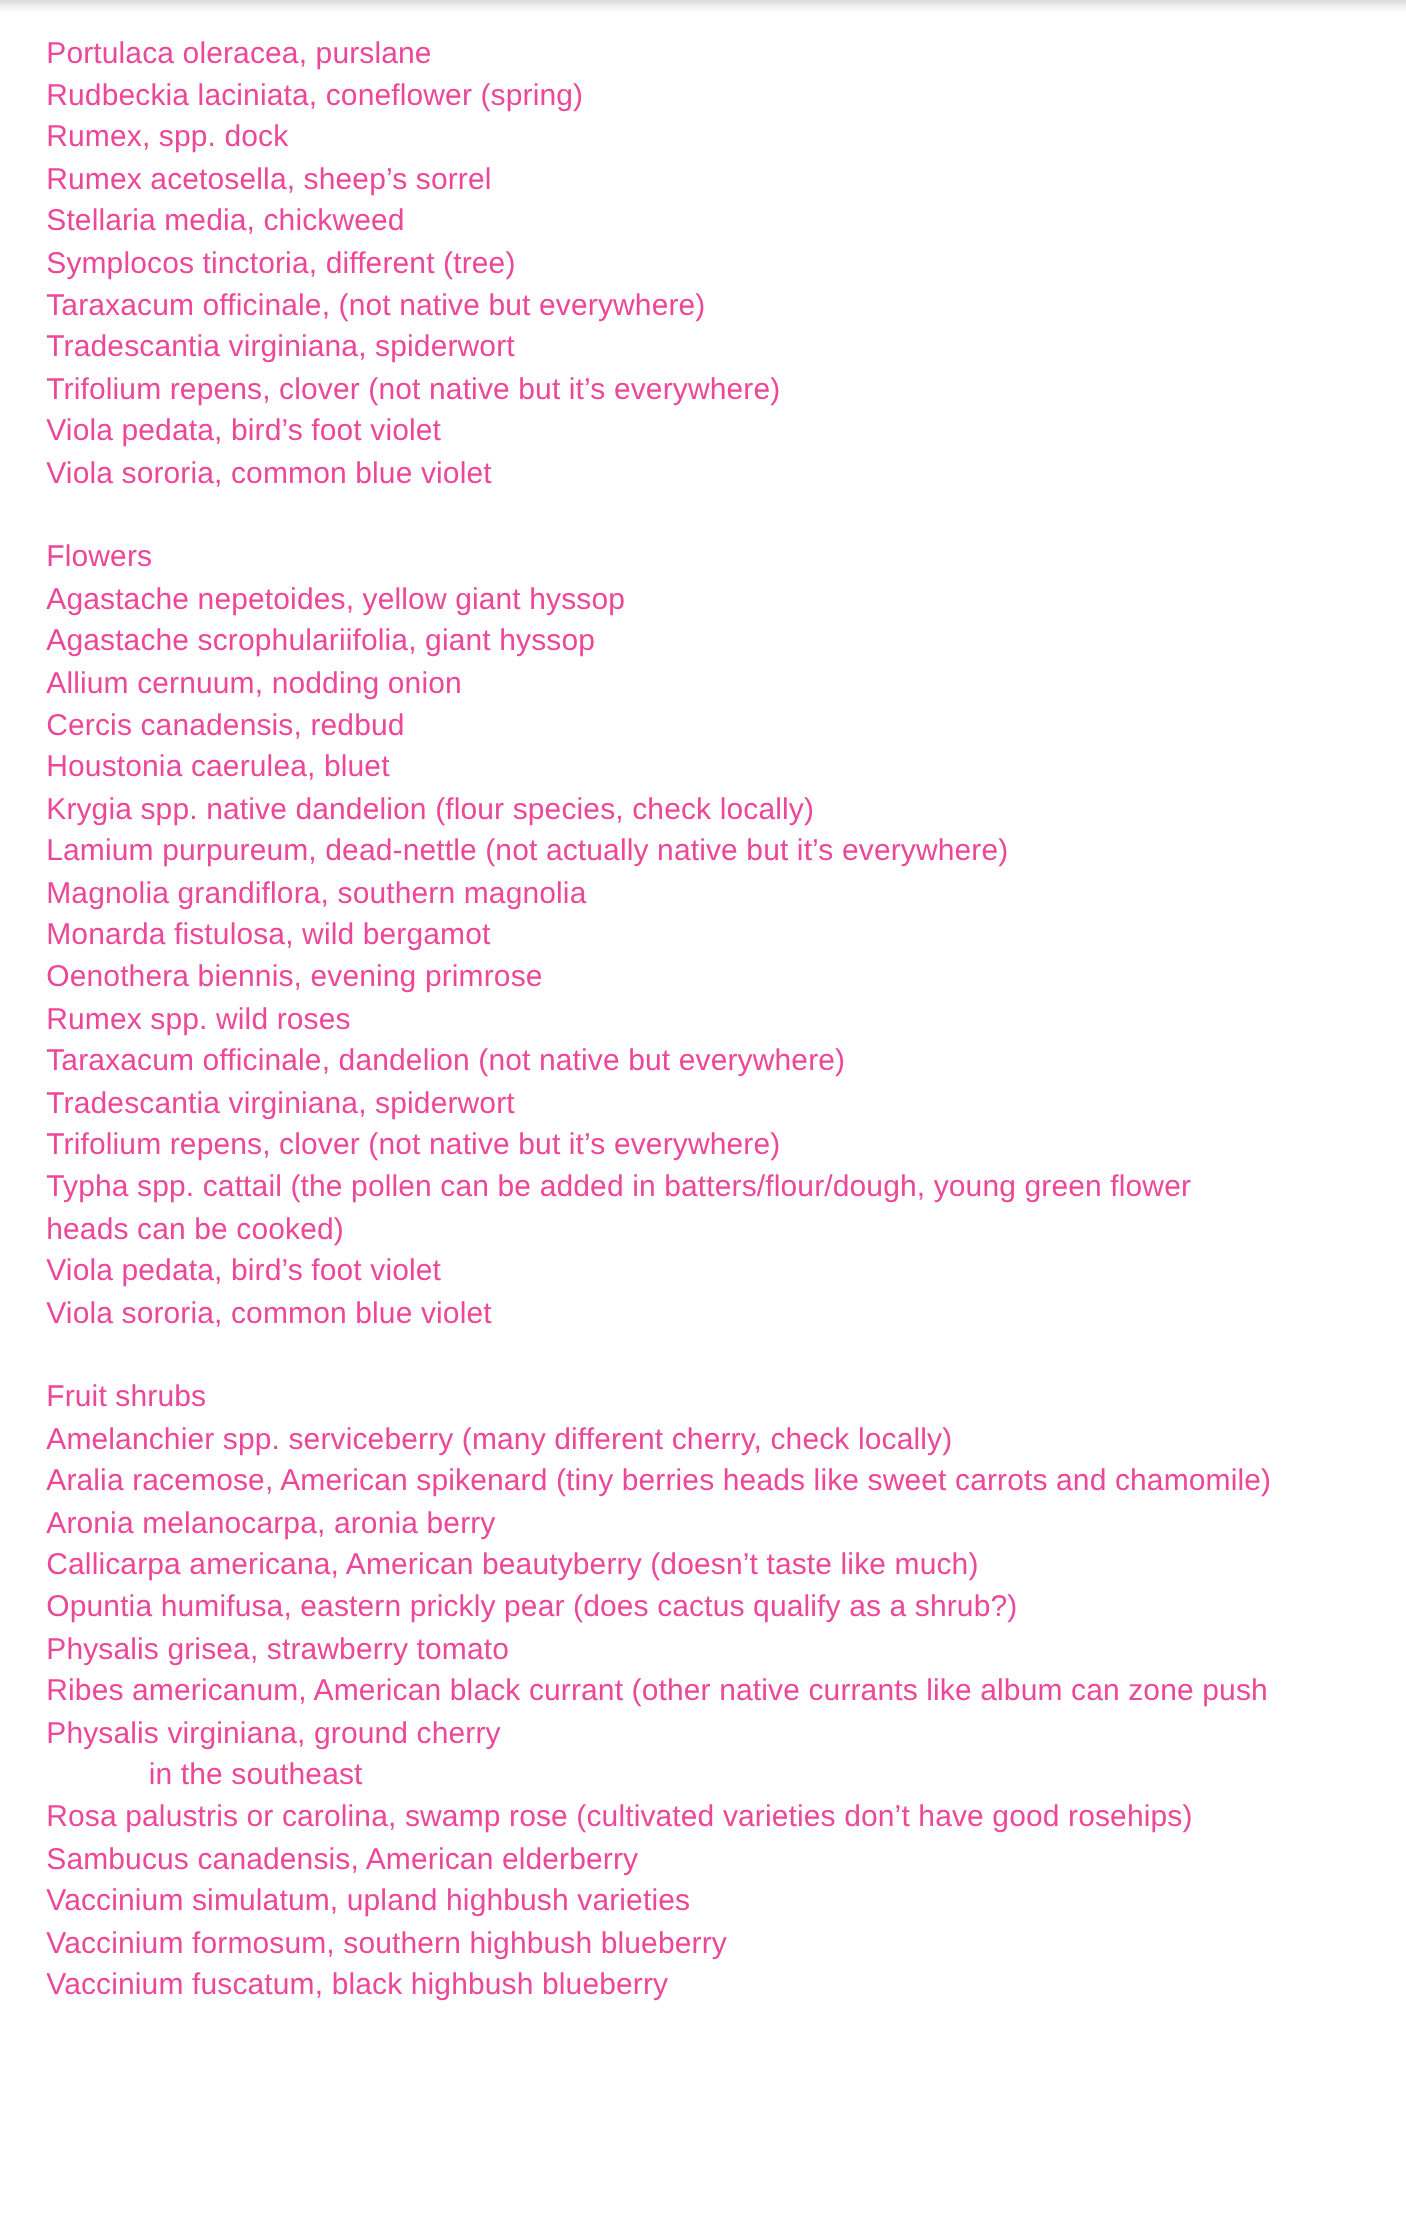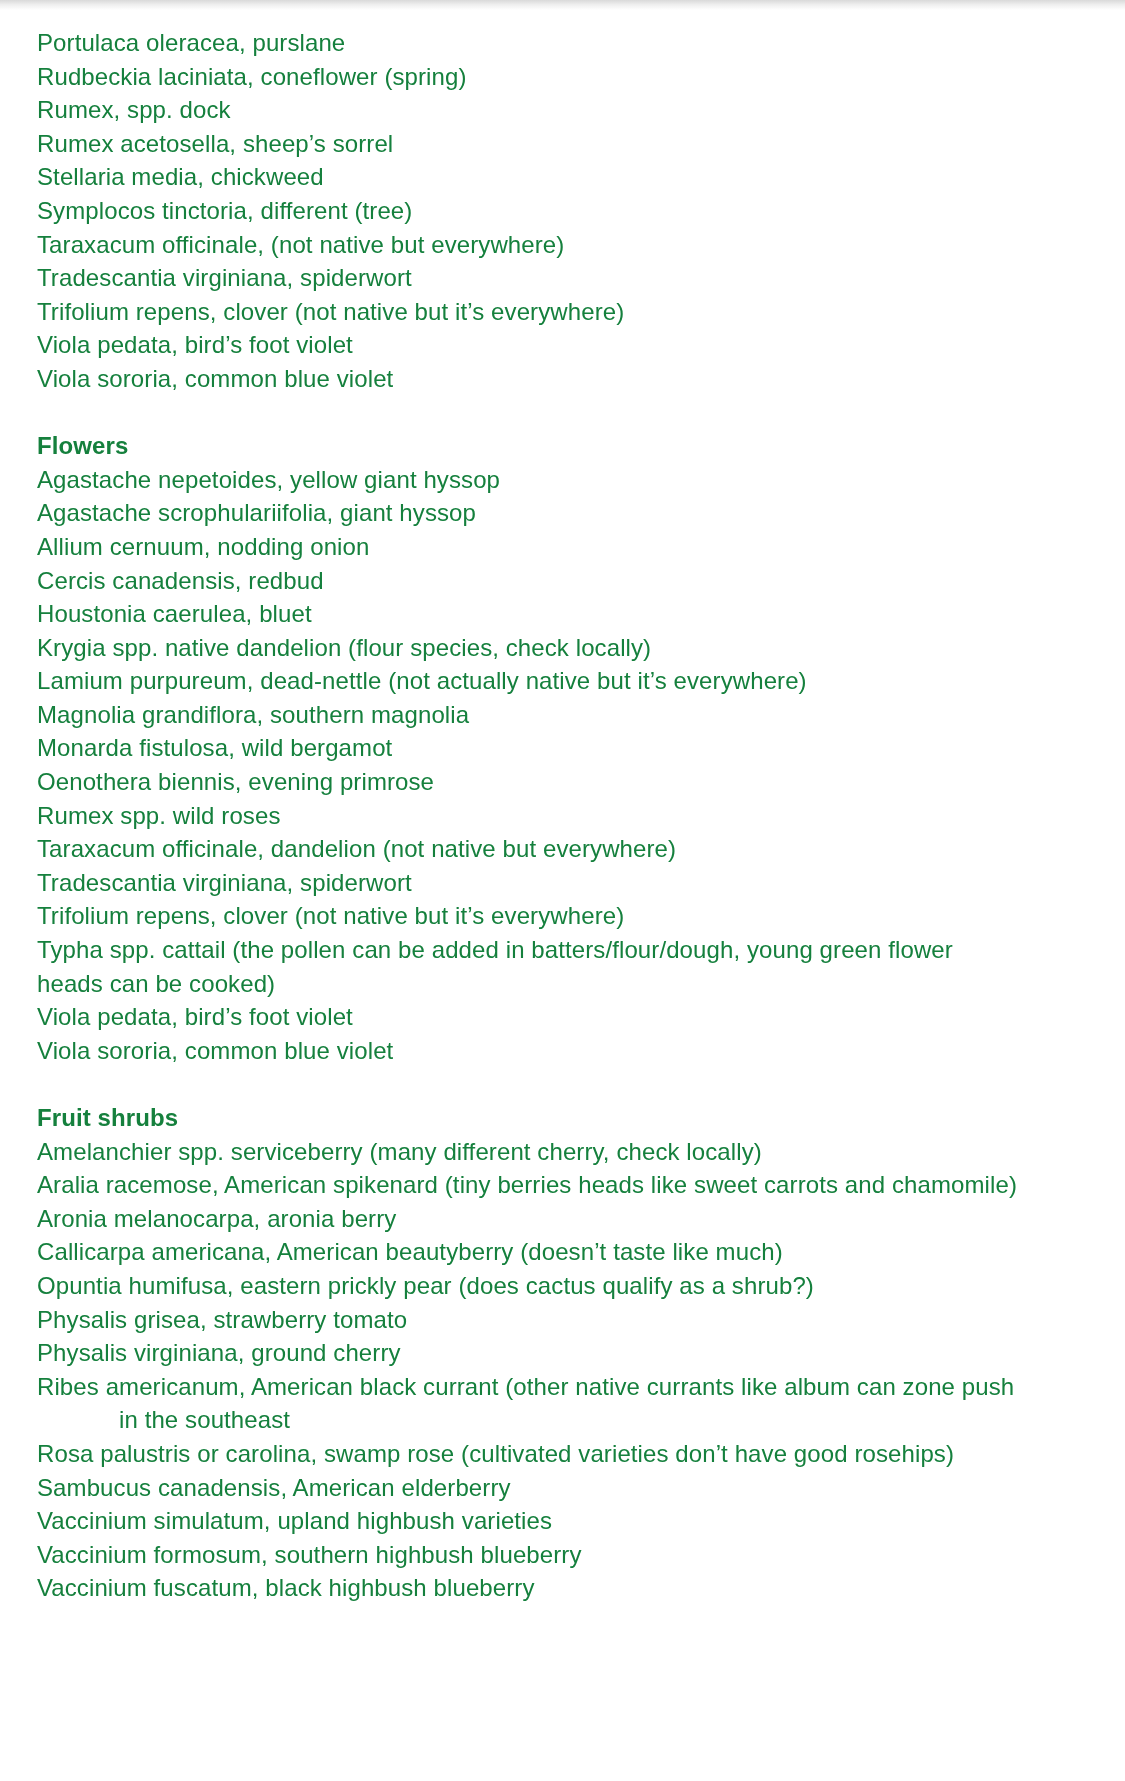--- a/index.html
+++ b/index.html
@@ -25,26 +25,26 @@
   .content {
     position: absolute;
     top: 26px;
     left: 37px;
     right: 10px;
   }
   .row {
     height: 33.6px;
     line-height: 33.6px;
     font-size: 24px;
-    color: #15803d;
+    color: #ec4899;
     white-space: nowrap;
     letter-spacing: 0.1px;
   }
   .row.heading {
-    font-weight: 700;
+    font-weight: 400;
   }
   .row.spacer {
     
   }
   .row.hang-indent {
     padding-left: 82px;
   }
 </style>
 </head>
 <body>
@@ -84,22 +84,22 @@
       <div class="row">Viola pedata, bird’s foot violet</div>
       <div class="row">Viola sororia, common blue violet</div>
       <div class="row spacer"></div>
       <div class="row heading">Fruit shrubs</div>
       <div class="row">Amelanchier spp. serviceberry (many different cherry, check locally)</div>
       <div class="row">Aralia racemose, American spikenard (tiny berries heads like sweet carrots and chamomile)</div>
       <div class="row">Aronia melanocarpa, aronia berry</div>
       <div class="row">Callicarpa americana, American beautyberry (doesn’t taste like much)</div>
       <div class="row">Opuntia humifusa, eastern prickly pear (does cactus qualify as a shrub?)</div>
       <div class="row">Physalis grisea, strawberry tomato</div>
+      <div class="row">Ribes americanum, American black currant (other native currants like album can zone push</div>
       <div class="row">Physalis virginiana, ground cherry</div>
-      <div class="row">Ribes americanum, American black currant (other native currants like album can zone push</div>
       <div class="row hang-indent">in the southeast</div>
       <div class="row">Rosa palustris or carolina, swamp rose (cultivated varieties don’t have good rosehips)</div>
       <div class="row">Sambucus canadensis, American elderberry</div>
       <div class="row">Vaccinium simulatum, upland highbush varieties</div>
       <div class="row">Vaccinium formosum, southern highbush blueberry</div>
       <div class="row">Vaccinium fuscatum, black highbush blueberry</div>
     </div>
 </div>
 
 </body></html>

